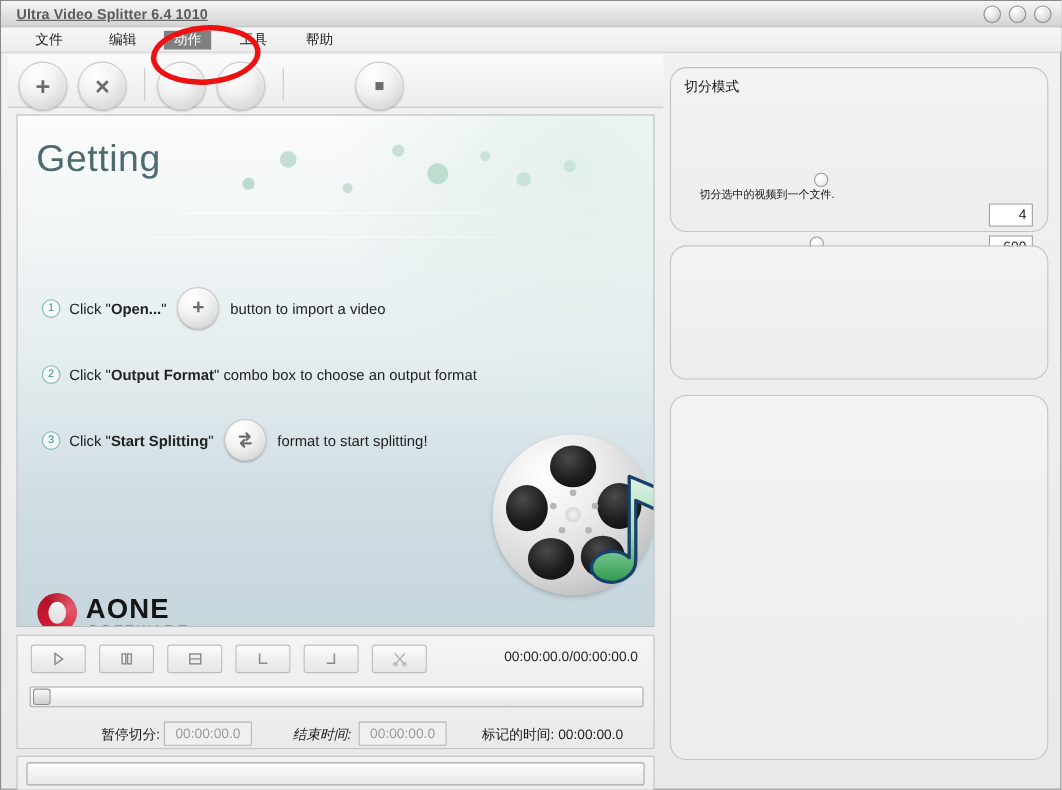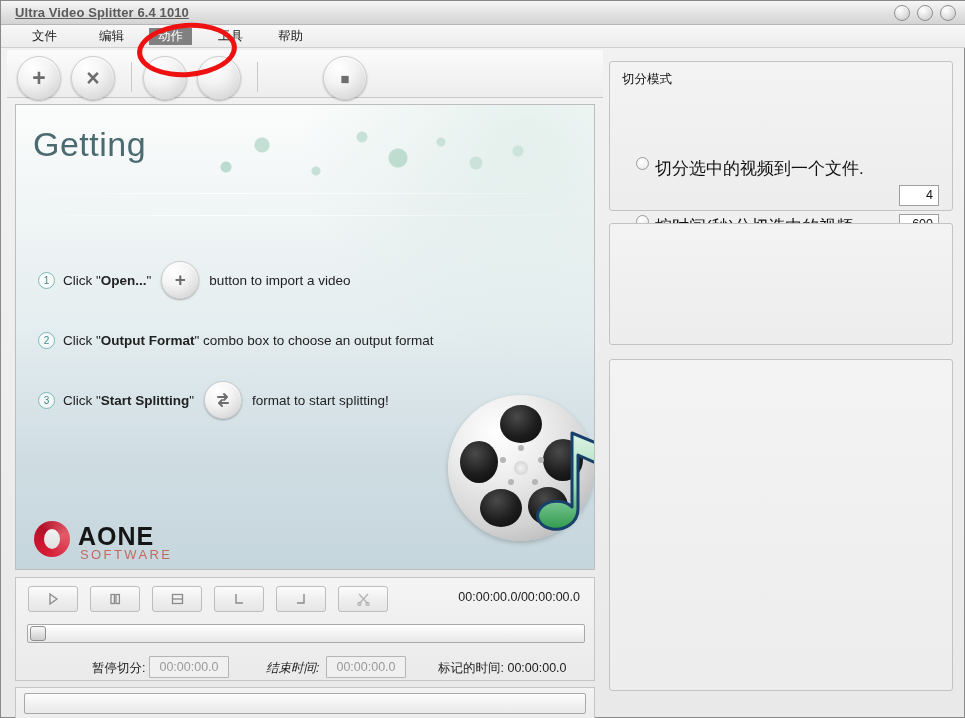--- a/index.html
+++ b/index.html
@@ -180,21 +180,21 @@
   .reel-center {
     position: absolute; left: 66px; top: 66px; width: 14px; height: 14px; border-radius: 50%;
     background: radial-gradient(circle, #f4f4f4 0%, #c9c9c9 100%);
   }
   .dot-sm { position: absolute; width: 6px; height: 6px; border-radius: 50%; background: #b5b5b5; }
   .note {
     position: absolute; left: 78px; top: 32px; width: 74px; height: 110px;
   }
 
   
-  .logo { position: absolute; left: 18px; top: 410px; width: 180px; height: 52px; }
+  .logo { position: absolute; left: 18px; top: 428px; width: 180px; height: 52px; }
   .logo-mark {
     position: absolute; left: 0; top: 6px; width: 36px; height: 36px; border-radius: 50%;
     background: conic-gradient(from 200deg, #d61a35 0deg, #b3132a 120deg, #e35a6b 230deg, #d61a35 360deg);
   }
   .logo-mark:after {
     content: ""; position: absolute; left: 10px; top: 8px; width: 16px; height: 20px;
     border-radius: 50%;
     background: linear-gradient(180deg,#f2f2f2,#e0e0e0);
   }
   .logo-a {
@@ -246,29 +246,29 @@
   }
   .progbar {
     position: absolute; left: 8px; top: 5px; width: 562px; height: 21px;
     border: 1px solid #a8a8a8; border-radius: 2px;
     background: linear-gradient(180deg,#fdfdfd 0%, #f3f3f3 45%, #e9e9e9 100%);
   }
 
   
   .group {
     position: absolute;
-    border: 1px solid #c3c3c3; border-radius: 3px;
+    border: 1px solid #c3c3c3; border-radius: 15px;
     background: linear-gradient(180deg,#f3f3f3 0%, #ededed 100%);
   }
   .group-title {
     position: absolute; left: 12px; top: 9px; font-size: 12.5px; color: #111;
   }
   .radio-row {
-    position: absolute; left: 26px; height: 20px; display: flex; align-items: flex-start;
-    font-size: 17px; color: #111;
+    position: absolute; left: 26px; height: 20px; display: flex; align-items: flex-end;
+    font-size: 10px; color: #111; flex-direction: column;
   }
   .radio {
     width: 13px; height: 13px; border-radius: 50%; margin-right: 6px; flex: none;
     border: 1px solid #9b9b9b;
     background: radial-gradient(circle at 35% 30%, #ffffff 0%, #f2f2f2 60%, #dedede 100%);
     position: relative;
   }
   .radio.on:after {
     content: ""; position: absolute; left: 3px; top: 3px; width: 5px; height: 5px;
     border-radius: 50%; background: #3a3a3a;

